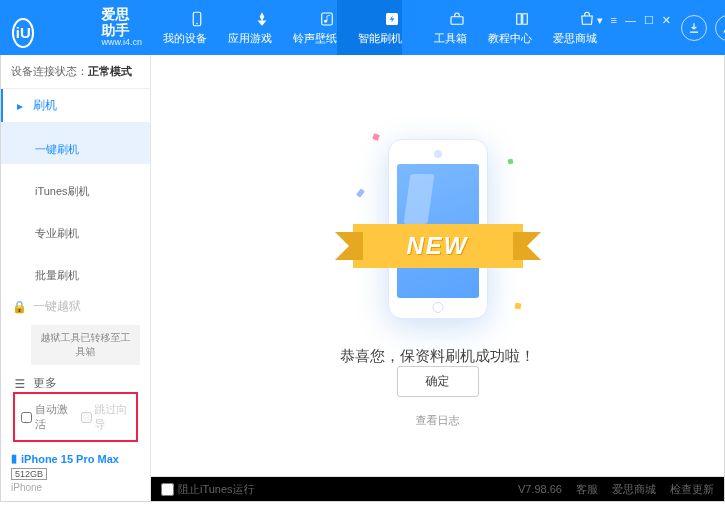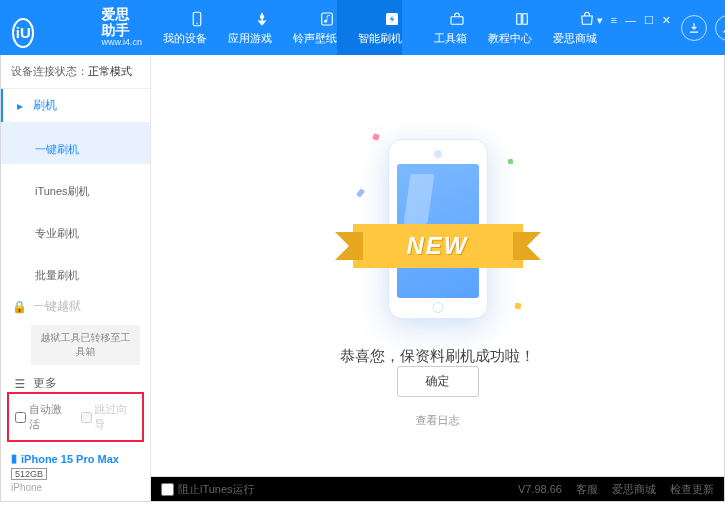--- a/index.html
+++ b/index.html
@@ -22,31 +22,31 @@
 .win-icons { display: flex; gap: 8px; font-size: 11px; margin-bottom: 14px; }
 .win-icons span { cursor: pointer; opacity: 0.9; }
 .circle-btns { display: flex; gap: 8px; }
 .circle-btn { width: 26px; height: 26px; border: 1.5px solid rgba(255,255,255,0.7); border-radius: 50%; display: flex; align-items: center; justify-content: center; cursor: pointer; }
 .circle-btn svg { fill: #fff; stroke: #fff; }
 
 .body-area { display: flex; height: 447px; border: 1px solid #d8d8d8; border-top: none; }
 
 .sidebar { width: 150px; border-right: 1px solid #e5e5e5; display: flex; flex-direction: column; font-size: 12px; color: #555; }
 .conn-status { padding: 9px 10px; border-bottom: 1px solid #eee; font-size: 11px; color: #666; }
-.conn-status b { color: #333; font-weight: normal; }
+.conn-status b { color: #333; font-weight: bold; }
 .side-scroll { flex: 1; overflow-y: auto; }
 .section-head { display: flex; align-items: center; gap: 6px; padding: 8px 12px; color: #666; font-size: 12px; }
 .section-head.blue { color: #1a8cff; border-left: 2px solid #1a8cff; padding-left: 10px; }
 .section-head.gray { color: #bbb; }
 .side-icon { width: 14px; height: 14px; display: inline-flex; align-items: center; justify-content: center; }
 .sub-item { padding: 20px 10px 7px 34px; cursor: pointer; font-size: 11px; color: #666; }
 .sub-item.active { background: #e8f2ff; color: #1a8cff; }
 .sub-item.boxed { background: #f3f3f3; margin: 2px 10px 2px 30px; padding: 6px 6px; color: #888; text-align: center; line-height: 1.4; font-size: 10px; }
 
-.checkbox-row { border: 2px solid #e24; margin: 4px 6px; padding: 8px 6px; display: flex; gap: 10px; font-size: 11px; color: #888; }
+.checkbox-row { border: 2px solid #e24; margin: 4px 12px; padding: 8px 6px; display: flex; gap: 10px; font-size: 11px; color: #888; }
 .checkbox-row label { display: flex; align-items: center; gap: 3px; cursor: pointer; }
 .checkbox-row input { width: 11px; height: 11px; }
 .checkbox-row .disabled { color: #ccc; }
 
 .device-block { padding: 6px 10px 8px; font-size: 11px; }
 .device-name { color: #1a8cff; font-weight: bold; display: flex; align-items: center; gap: 4px; }
 .storage { display: inline-block; border: 1px solid #999; font-size: 9px; padding: 0 3px; margin-top: 3px; color: #555; }
 .device-type { color: #aaa; font-size: 10px; margin-top: 2px; }
 
 .main { flex: 1; display: flex; flex-direction: column; align-items: center; justify-content: center; background: #fff; position: relative; }

